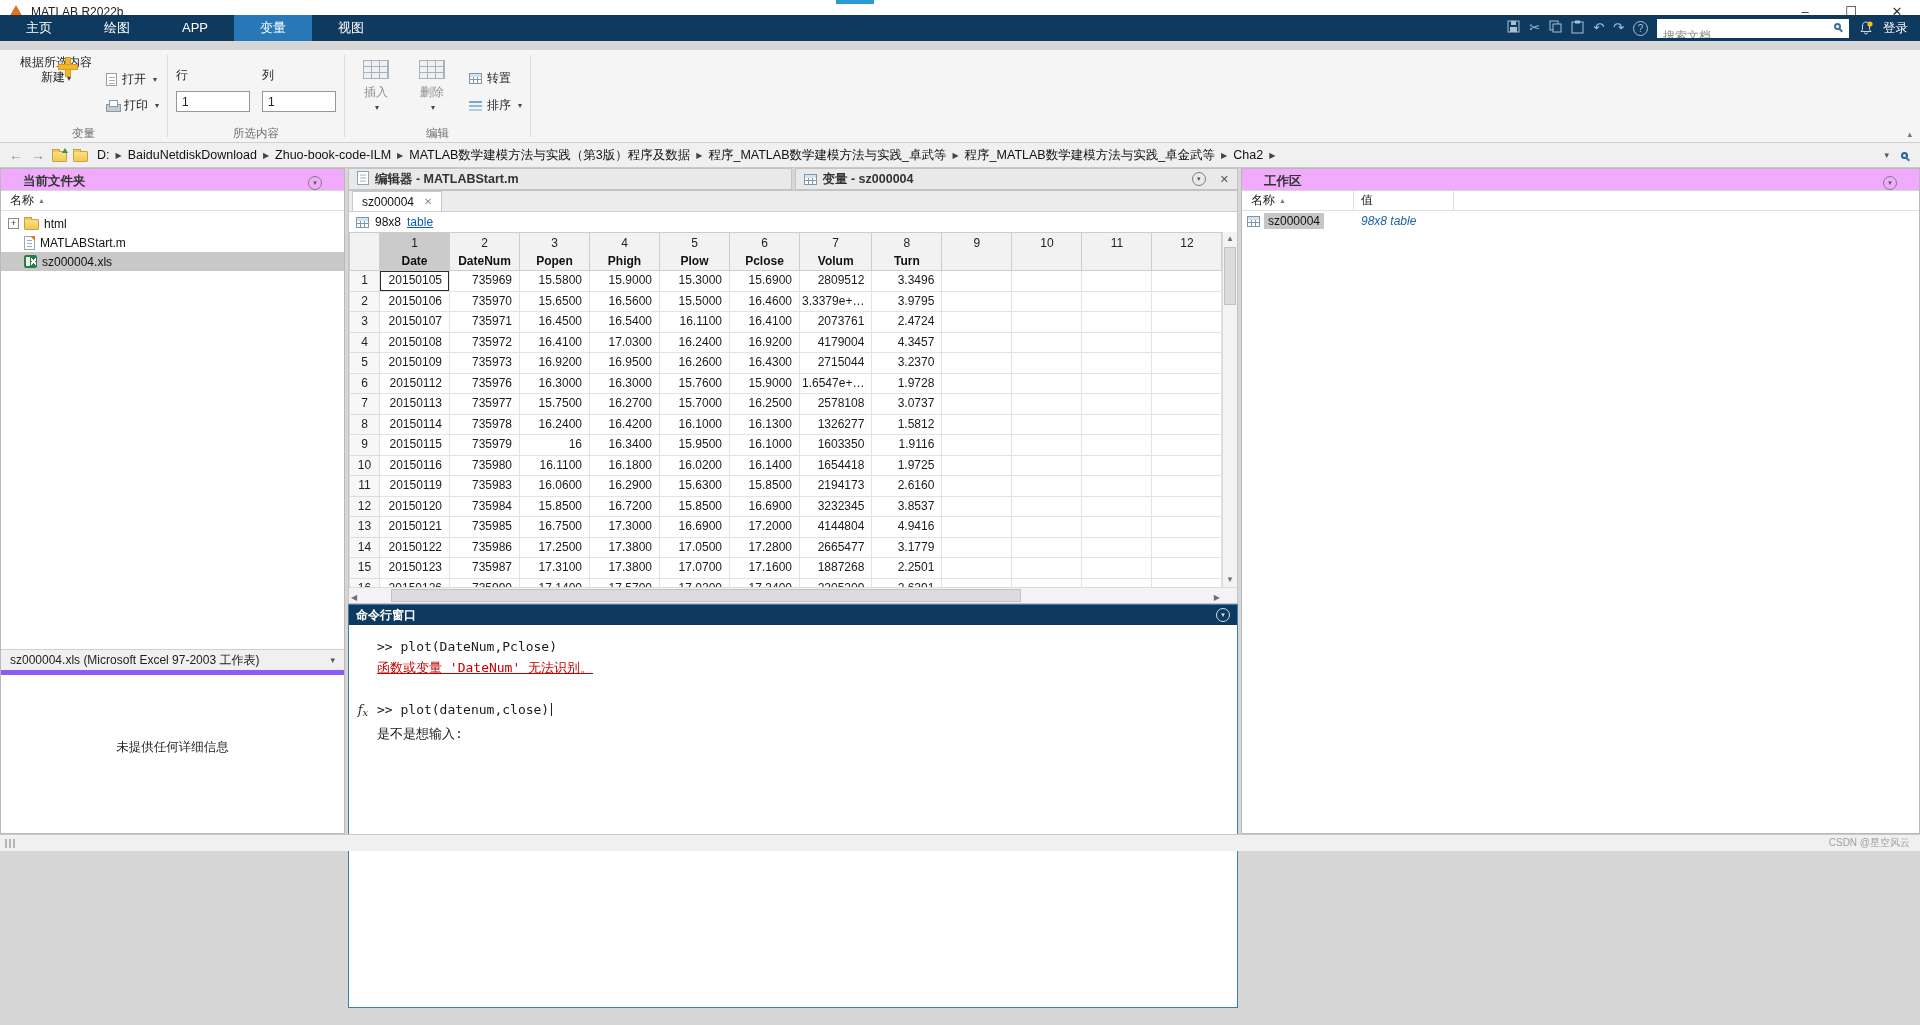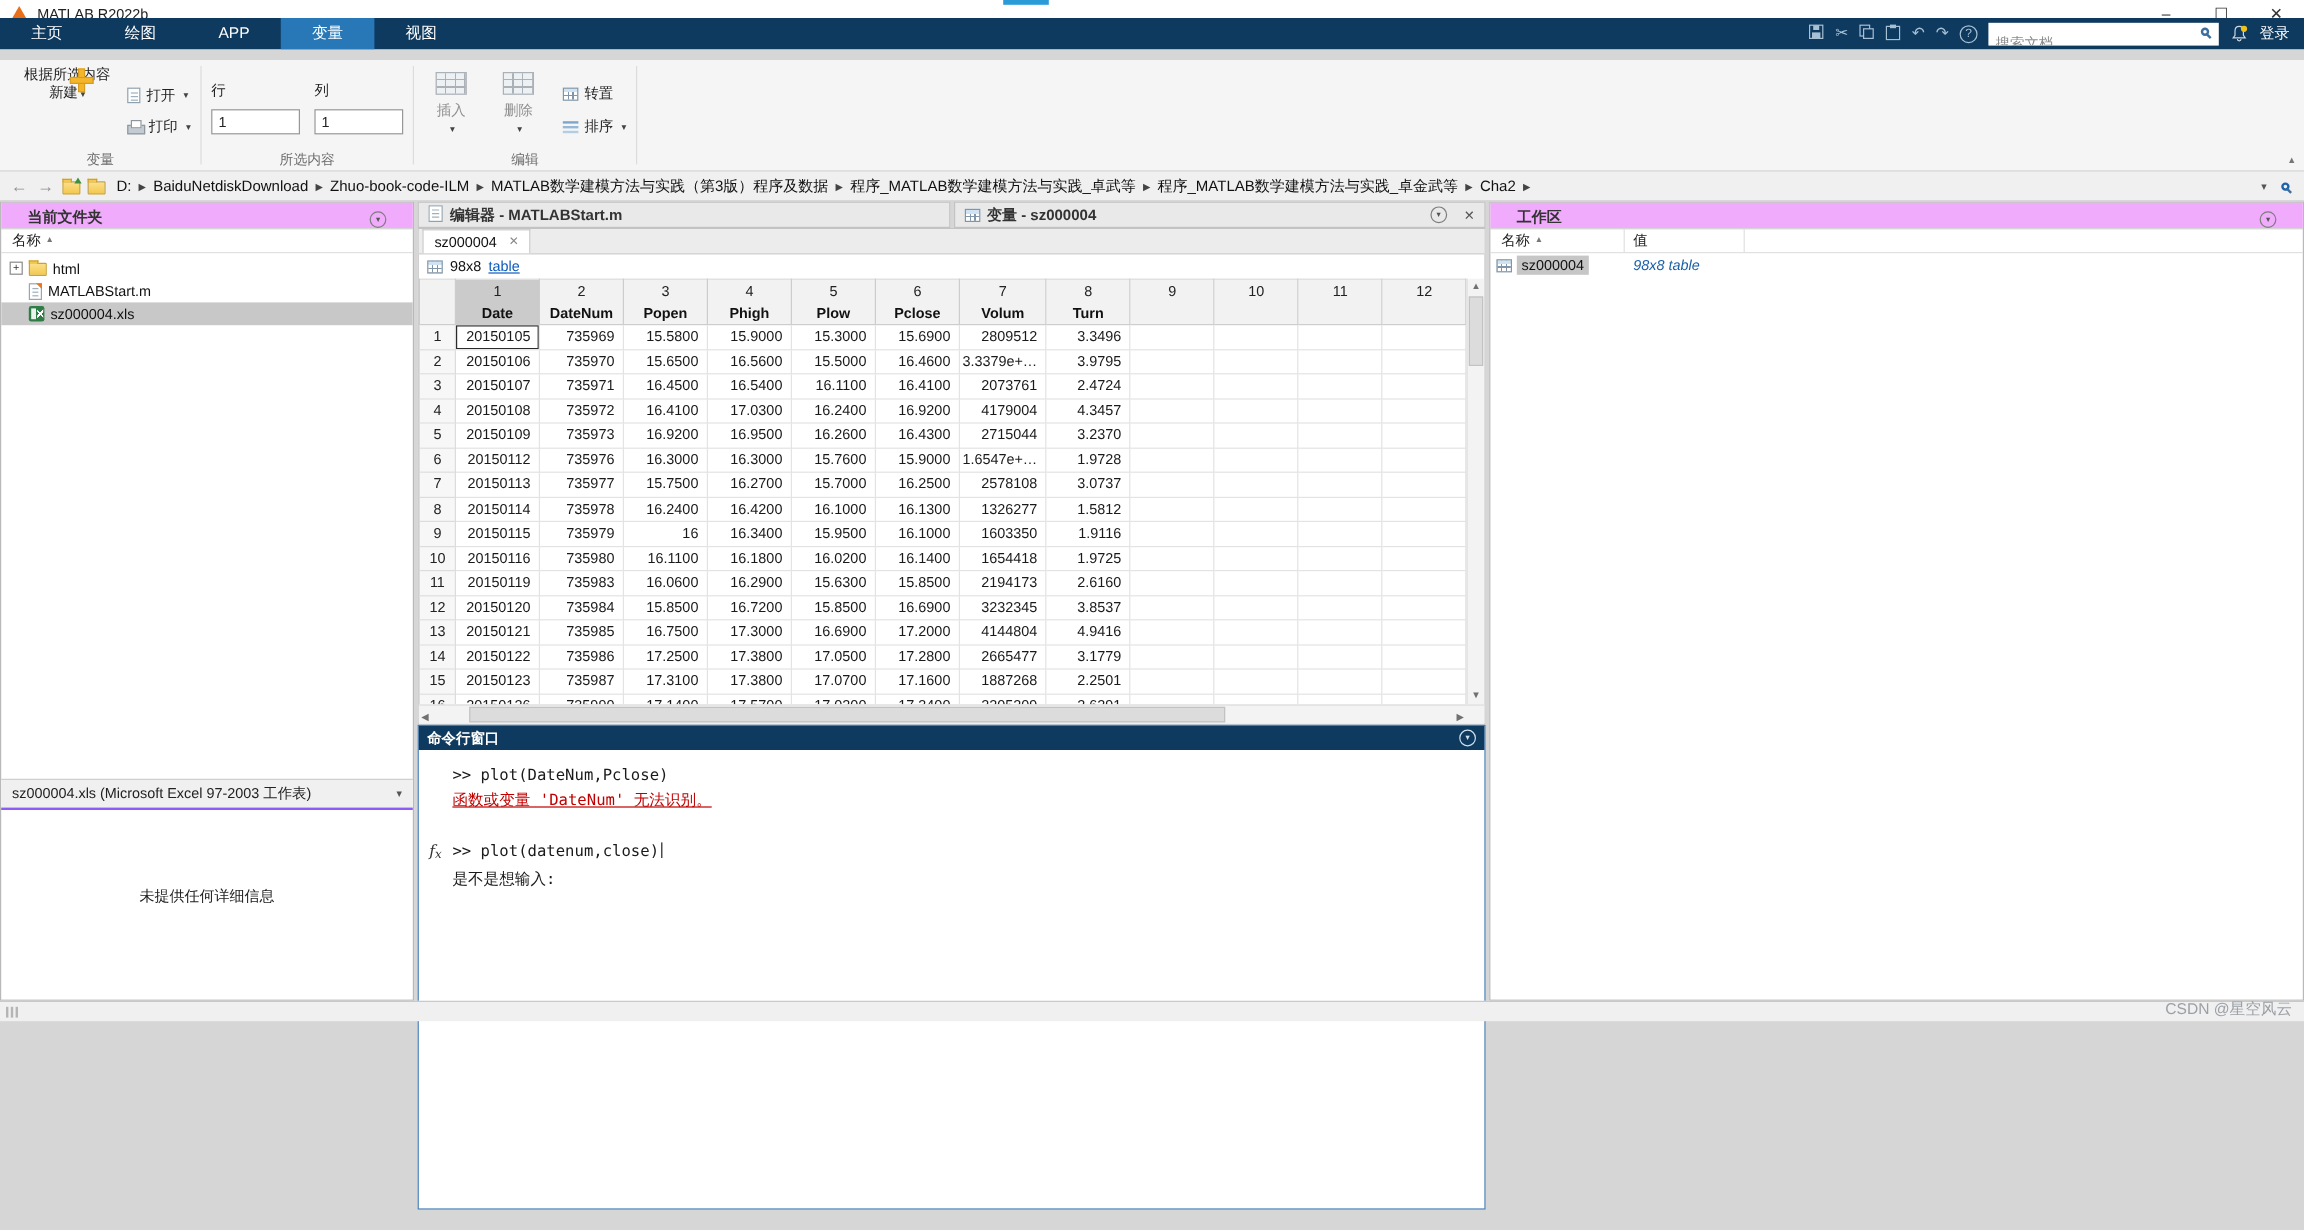--- a/index.html
+++ b/index.html
@@ -93,21 +93,21 @@
   .expander.hidden{visibility:hidden;}
   .fi{display:inline-block;flex:0 0 auto;position:relative;}
   .fi.folder{width:15px;height:11px;background:linear-gradient(#fbe08a,#f3c84f);border:1px solid #c9a23f;border-radius:1px;margin-top:1px;}
   .fi.folder::before{content:'';position:absolute;top:-3px;left:-1px;width:6px;height:2px;background:#f3c84f;border:1px solid #c9a23f;border-bottom:none;}
   .fi.mfile{width:11px;height:14px;background:#fff;border:1px solid #98a7b4;}
   .fi.mfile::before{content:'';position:absolute;left:2px;top:3px;width:5px;height:1px;background:#9fb0bd;box-shadow:0 3px 0 #9fb0bd,0 6px 0 #9fb0bd;}
   .fi.mfile::after{content:'';position:absolute;right:-1px;top:-1px;width:0;height:0;border-top:5px solid #e87722;border-left:5px solid transparent;}
   .fi.excel{width:13px;height:13px;background:#2e7d46;border-radius:2px;}
   .fi.excel::before{content:'';position:absolute;left:2px;top:2px;width:4px;height:9px;background:#fff;opacity:.9;}
   .fi.excel::after{content:'';position:absolute;left:7px;top:2px;width:5px;height:9px;background:linear-gradient(45deg,transparent 42%,#fff 42% 58%,transparent 58%),linear-gradient(-45deg,transparent 42%,#fff 42% 58%,transparent 58%);}
-  .details-head{height:26px;background:#f0f0f0;border-top:1px solid #cfcfcf;border-bottom:2px solid #8b5cf6;display:flex;align-items:center;padding:0 9px;font-size:12px;color:#222;flex:0 0 auto;}
+  .details-head{height:26px;background:#f0f0f0;border-top:1px solid #cfcfcf;border-bottom:5px solid #8b5cf6;display:flex;align-items:center;padding:0 9px;font-size:12px;color:#222;flex:0 0 auto;}
   .details-chevron{margin-left:auto;color:#555;font-size:9px;}
   .details-body{flex:1;display:flex;justify-content:center;padding-top:64px;font-size:12.5px;color:#222;}
 
   
   .dockbars{height:22px;display:flex;gap:3px;flex:0 0 auto;}
   .dockbar{flex:1;background:#e9e9e9;border:1px solid #c3c3c3;display:flex;align-items:center;gap:6px;padding:0 8px;font-size:12.5px;color:#333;font-weight:bold;}
   .dockbar .xbtn{color:#555;font-size:11px;font-weight:normal;margin-left:8px;}
   .varpanel{height:414px;background:#fff;border:1px solid #c3c3c3;display:flex;flex-direction:column;flex:0 0 auto;}
   .vtabbar{height:21px;background:#ececec;border-bottom:1px solid #d0d0d0;display:flex;align-items:flex-end;padding-left:3px;flex:0 0 auto;}
   .vtab{height:20px;background:#fff;border:1px solid #c9c9c9;border-bottom:none;display:flex;align-items:center;gap:10px;padding:0 9px;font-size:12px;color:#111;}
@@ -155,21 +155,21 @@
   .ws-rows{flex:1;}
   .ws-row{height:20px;display:flex;align-items:center;font-size:12px;}
   .ws-name{width:112px;padding-left:5px;display:flex;align-items:center;gap:4px;}
   .ws-name .nm{background:#c6c6c6;padding:1px 4px;color:#111;}
   .ws-val{font-style:italic;color:#1b60a8;padding-left:7px;}
 
   
   .statusbar{position:absolute;left:0;right:0;bottom:0;height:17px;background:#f0f0f0;border-top:1px solid #c9c9c9;display:flex;align-items:center;padding:0 5px;}
   .grip{display:flex;gap:2px;}
   .grip i{width:2px;height:9px;background:#b5b5b5;display:inline-block;}
-  .watermark{position:absolute;right:10px;bottom:1px;color:#9aa0a6;font-size:13px;}
+  .watermark{position:absolute;right:10px;bottom:1px;color:#9aa0a6;font-size:10px;}
 </style>
 </head>
 <body>
 
 <div class="app">
 
   <div class="titlebar">
     <div class="m-logo"></div>
     <span class="title-text">MATLAB R2022b</span>
     <div class="artifact"></div>

